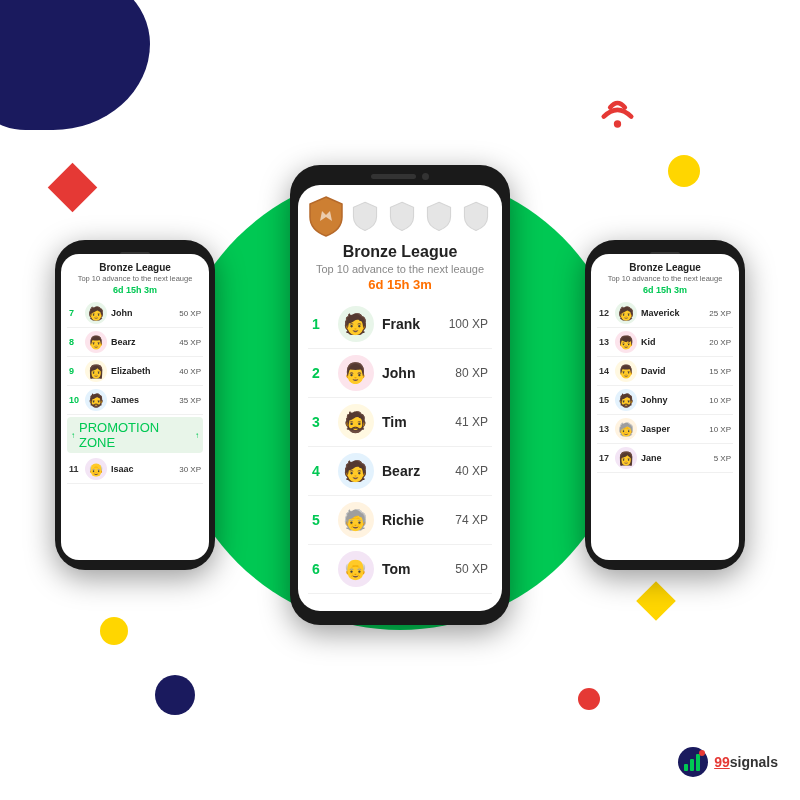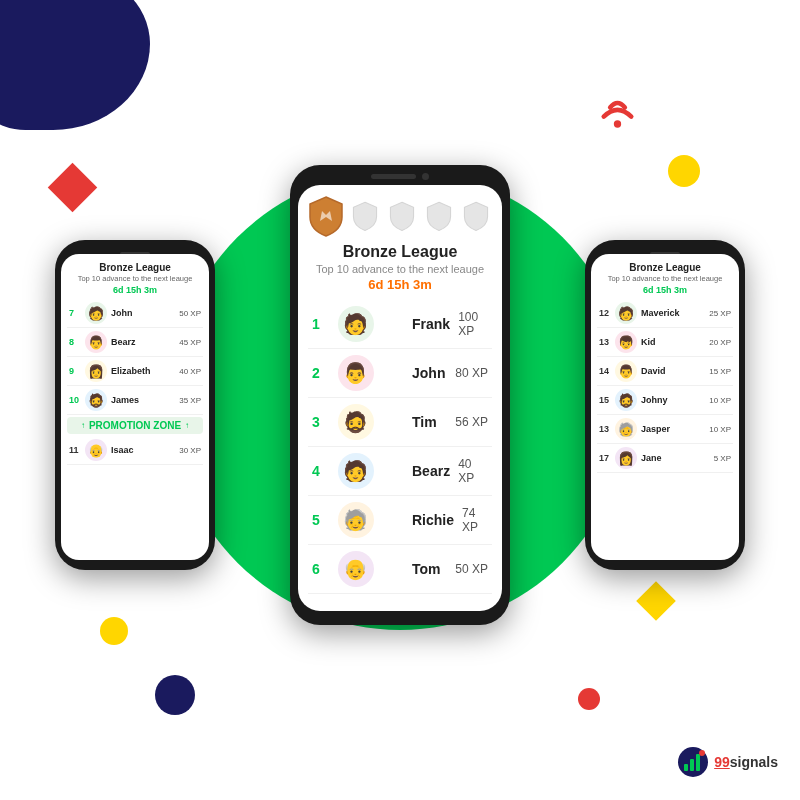--- a/index.html
+++ b/index.html
@@ -266,22 +266,22 @@
       background: #e8f5e9;
       margin: 2px 0;
       padding: 3px 4px;
       display: flex;
       align-items: center;
       justify-content: center;
       gap: 4px;
       border-radius: 4px;
     }
     .promotion-text {
-      font-size: 10px;
-      font-weight: bold;
+      font-size: 13px;
+      font-weight: normal;
       color: #00C853;
     }
     .up-arrow {
       color: #00C853;
       font-size: 8px;
     }
 
     
     .center-screen {
       padding: 10px 10px 6px;
@@ -343,21 +343,20 @@
       align-items: center;
       justify-content: center;
       font-size: 20px;
       flex-shrink: 0;
     }
     .center-name {
       font-size: 14px;
       font-weight: 600;
       flex: 1;
       color: #222;
-      margin-left: 30px;
     }
     .center-xp {
       font-size: 12px;
       color: #555;
     }
 
     
     .logo-container {
       position: absolute;
       bottom: 22px;
@@ -543,21 +542,21 @@
       <div class="center-row">
         <span class="center-rank">2</span>
         <div class="center-avatar" style="background:#fce4ec;">👨</div>
         <span class="center-name">John</span>
         <span class="center-xp">80 XP</span>
       </div>
       <div class="center-row">
         <span class="center-rank">3</span>
         <div class="center-avatar" style="background:#fff8e1;">🧔</div>
         <span class="center-name">Tim</span>
-        <span class="center-xp">56 XP</span>
+        <span class="center-xp">41 XP</span>
       </div>
       <div class="center-row">
         <span class="center-rank">4</span>
         <div class="center-avatar" style="background:#e3f2fd;">🧑</div>
         <span class="center-name">Bearz</span>
         <span class="center-xp">40 XP</span>
       </div>
       <div class="center-row">
         <span class="center-rank">5</span>
         <div class="center-avatar" style="background:#fff3e0;">🧓</div>

